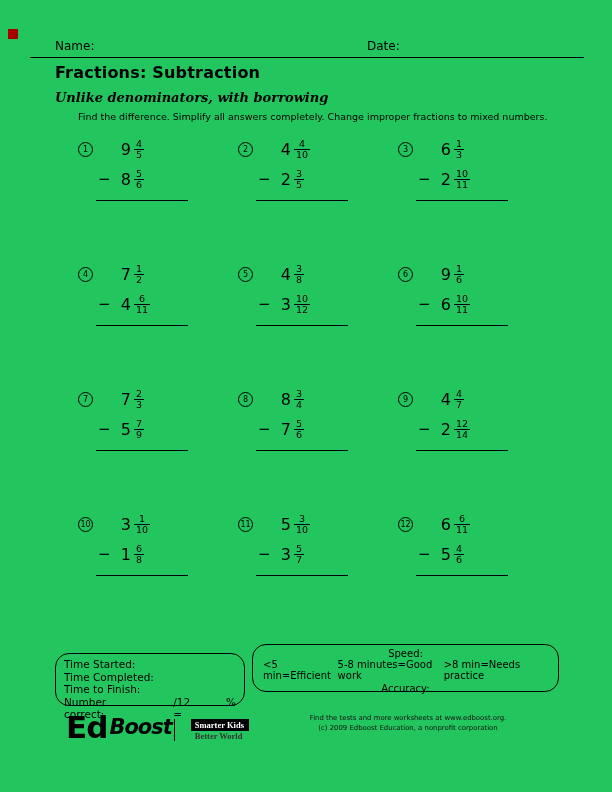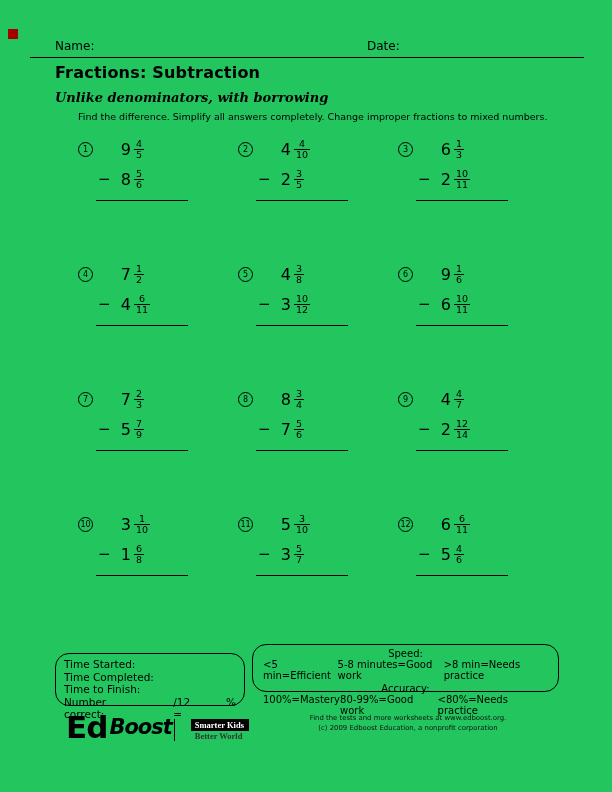--- a/index.html
+++ b/index.html
@@ -397,25 +397,20 @@
       <div class="rubric-group">
         <div class="rubric-label">Speed:</div>
         <div class="rubric-items">
           <span>&lt;5 min=Efficient</span>
           <span>5-8 minutes=Good work</span>
           <span>&gt;8 min=Needs practice</span>
         </div>
       </div>
       <div class="rubric-group">
         <div class="rubric-label">Accuracy:</div>
-        <div class="rubric-items">
-          <span>100%=Mastery</span>
-          <span>80-99%=Good work</span>
-          <span>&lt;80%=Needs practice</span>
-        </div>
       </div>
     </div>
 
   <div class="logo-block">
     <span class="logo-ed">Ed</span>
     <span class="logo-boost">Boost</span>
     <span class="tagline">
       <span class="tagline-top">Smarter Kids</span>
       <span class="tagline-bottom">Better World</span>
     </span>

